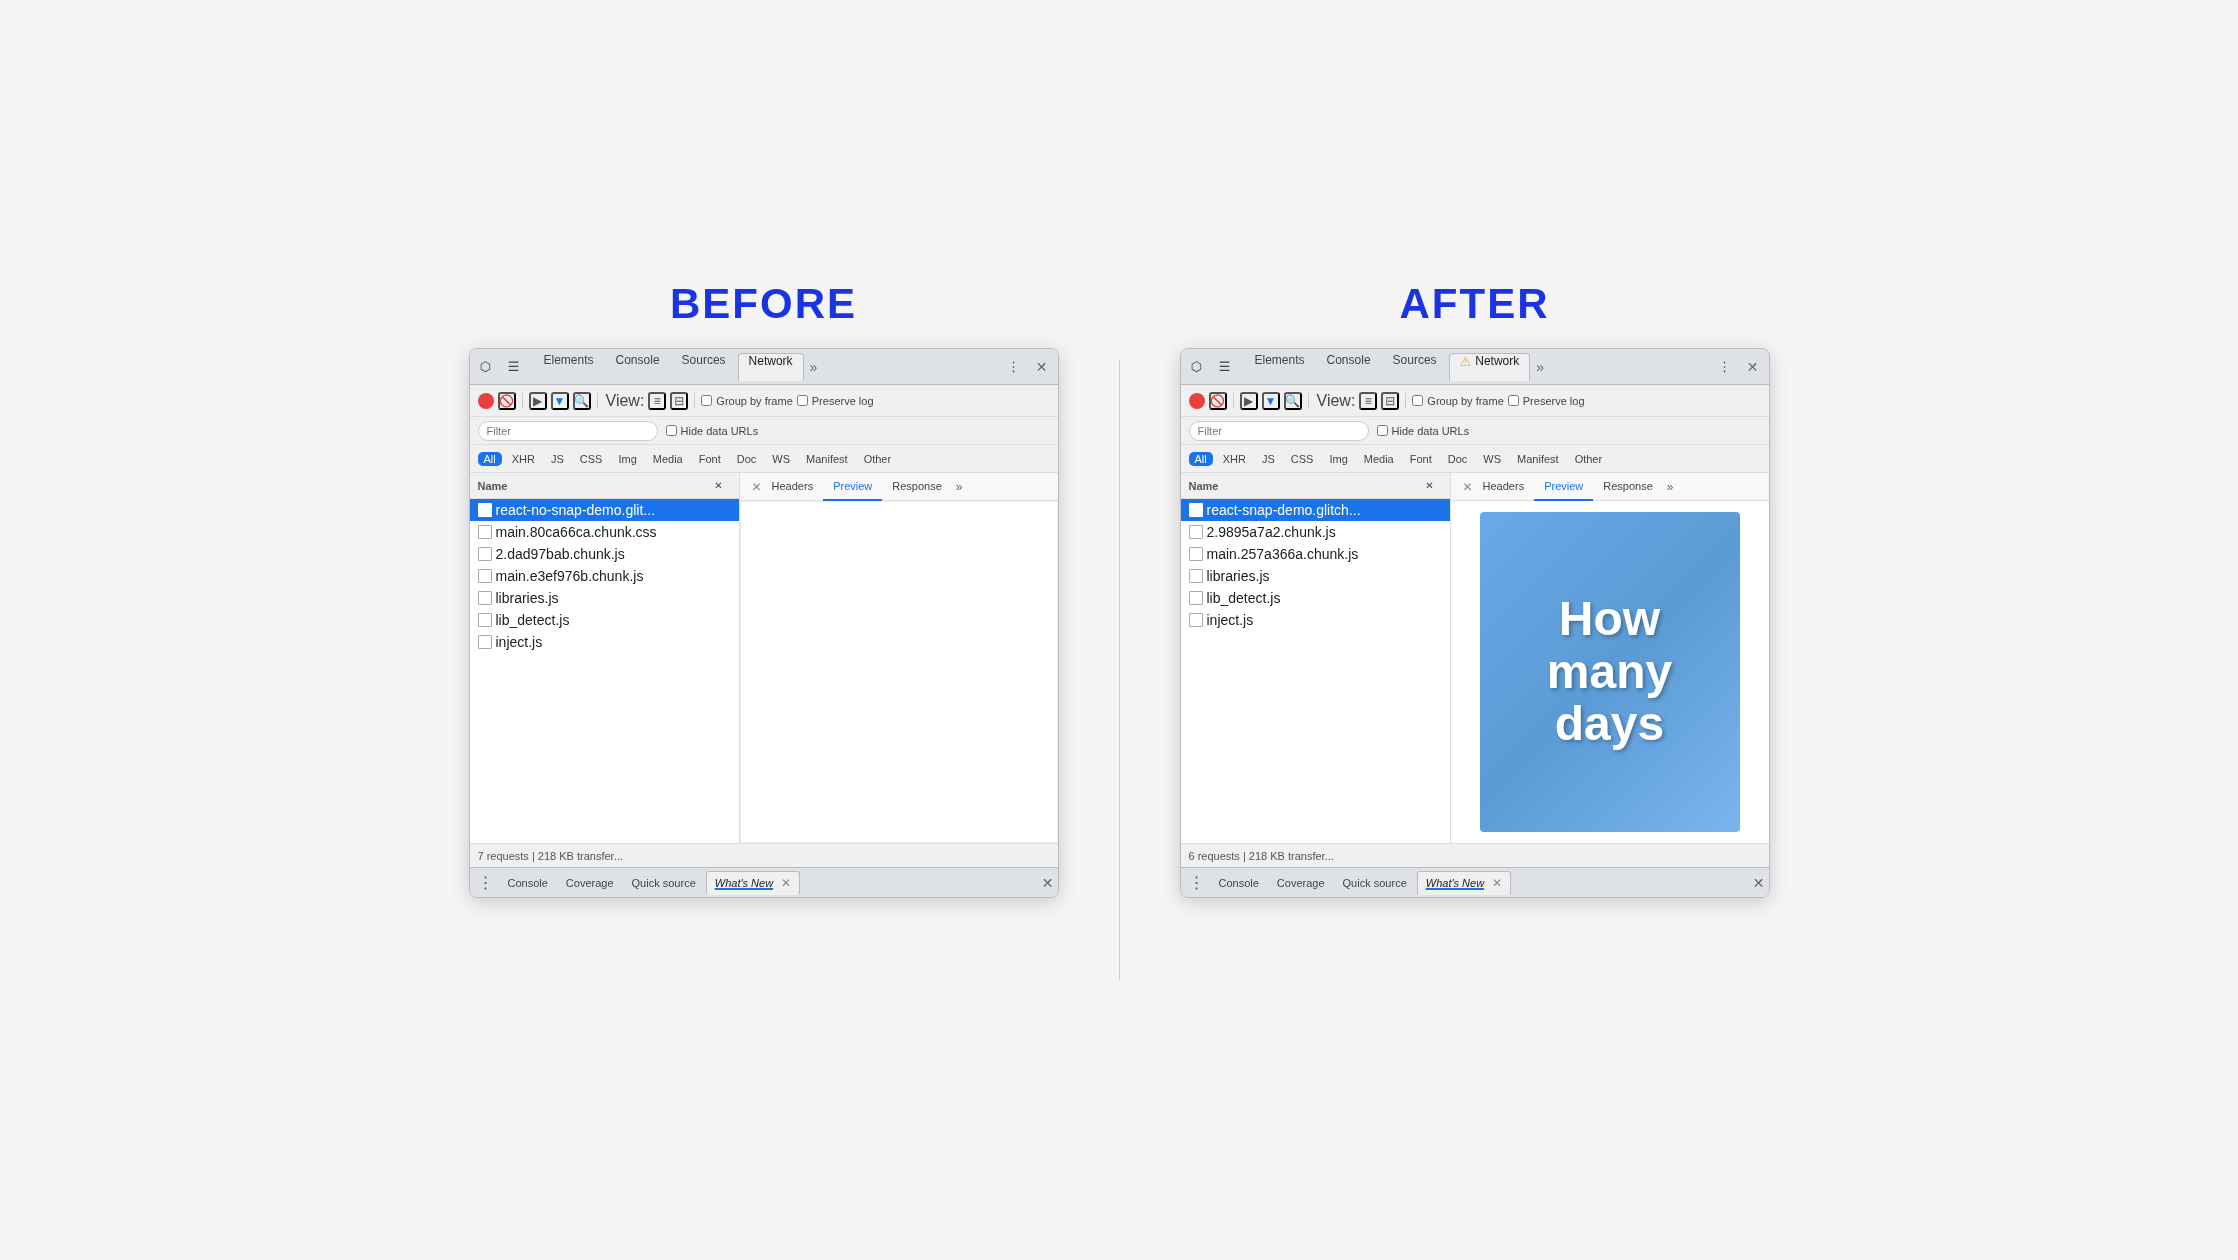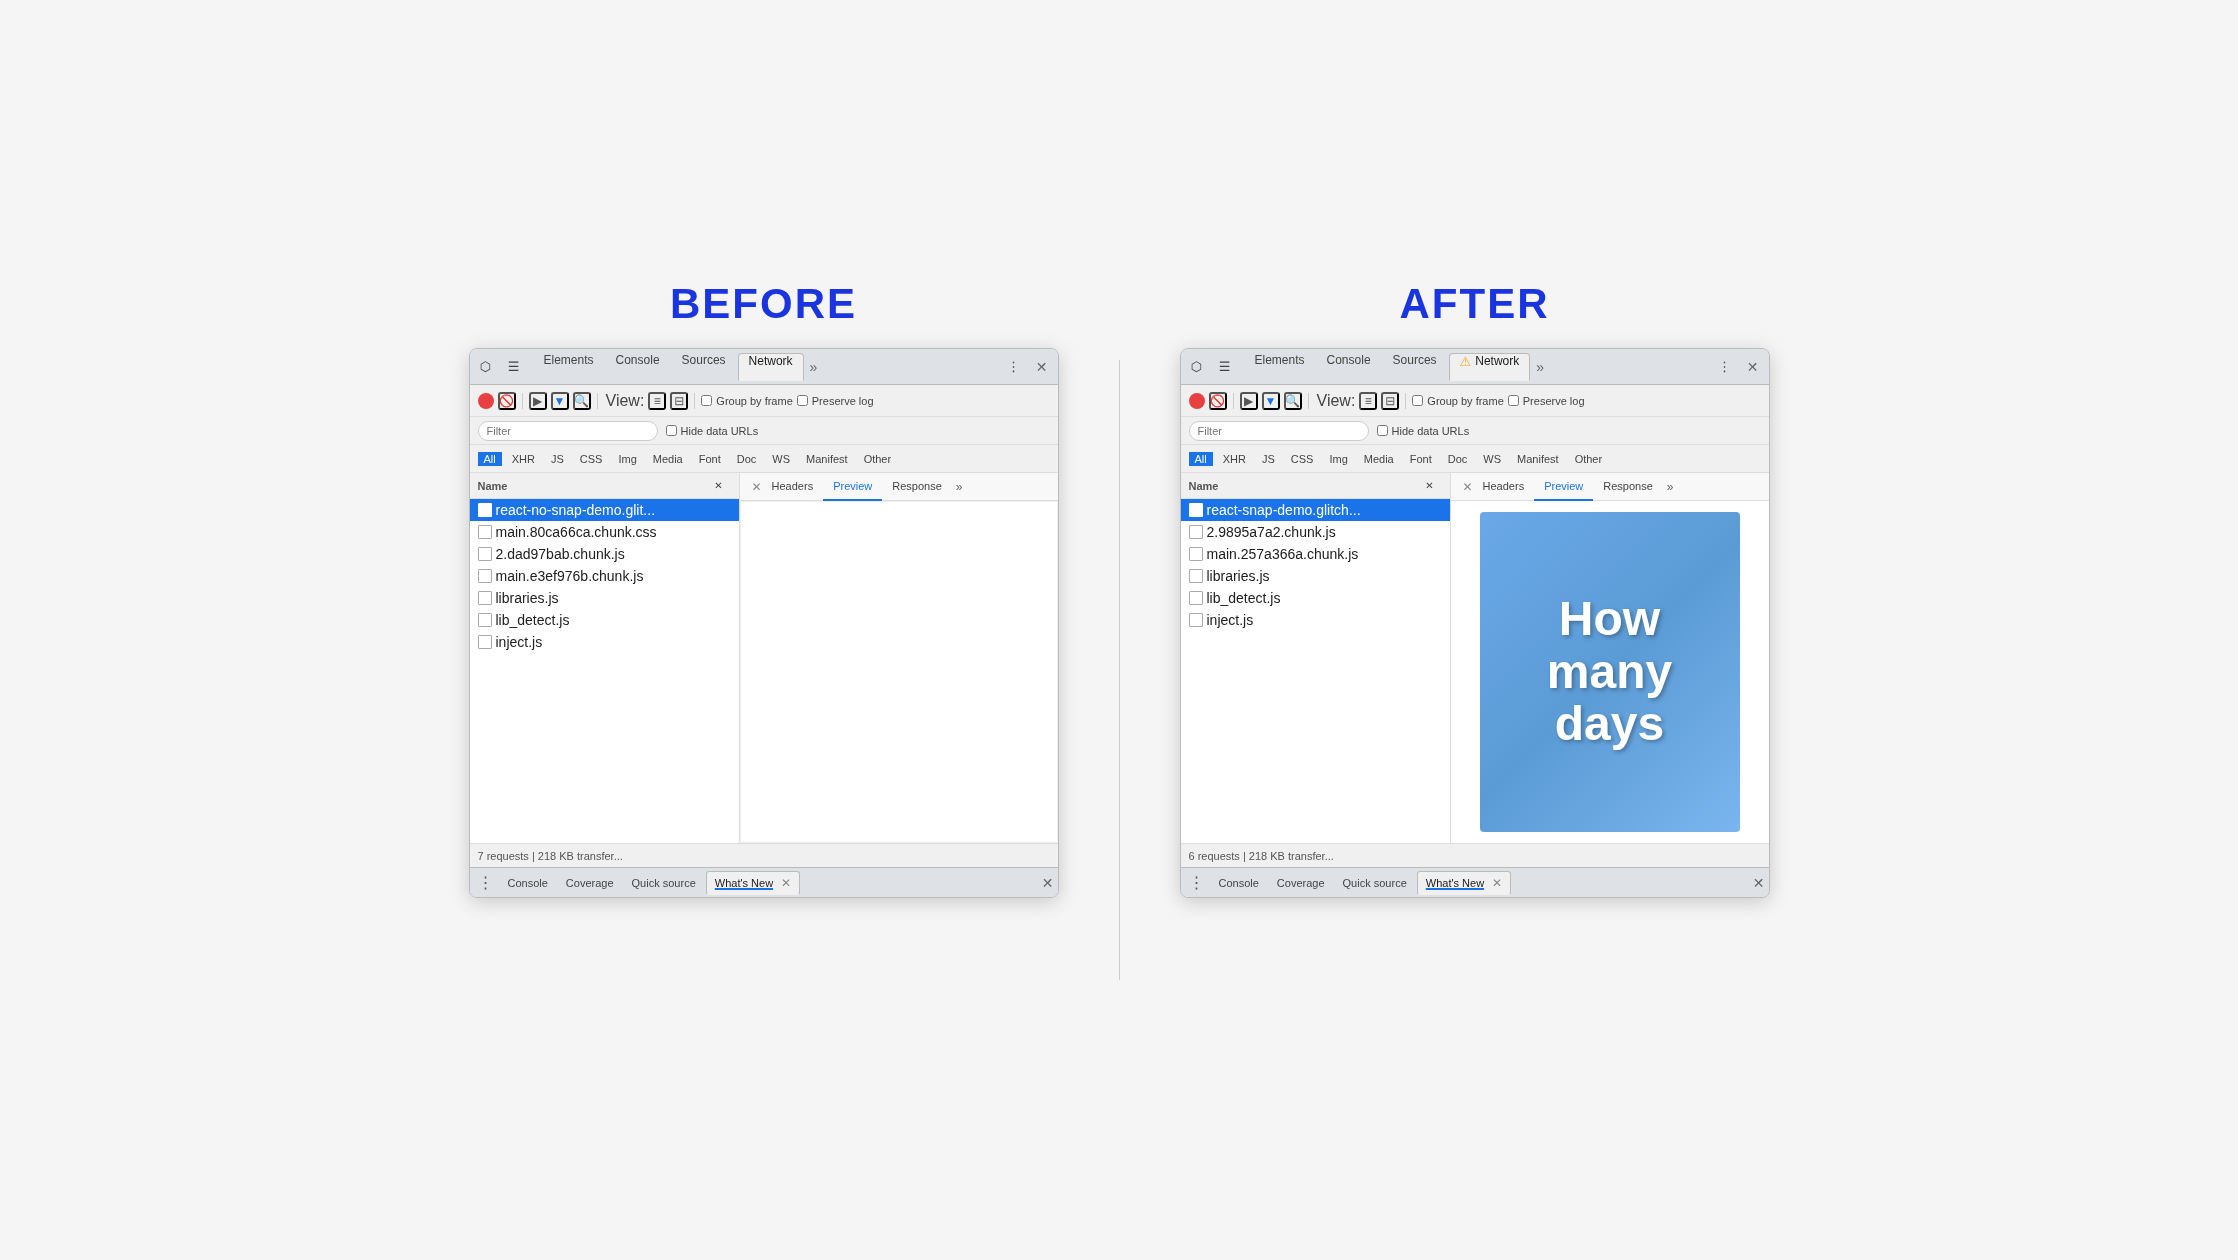--- a/index.html
+++ b/index.html
@@ -182,21 +182,21 @@
       border-bottom: 1px solid #ddd;
       padding: 3px 8px;
       gap: 4px;
       height: 28px;
       flex-wrap: wrap;
     }
     .type-btn {
       padding: 1px 6px;
       font-size: 11px;
       border: none;
-      border-radius: 0;
+      border-radius: 5px;
       cursor: pointer;
       background: transparent;
       color: #444;
     }
     .type-btn.active {
       background: #1a73e8;
       color: white;
     }
     
     .req-header {
@@ -368,20 +368,21 @@
       cursor: pointer;
     }
     .warning-icon {
       color: #f5a623;
       font-size: 13px;
     }
     .underline-blue {
       text-decoration: underline;
       text-decoration-color: #1a73e8;
       text-decoration-thickness: 2px;
+      font-style: italic;
     }
   </style>
 </head>
 <body>
 
 <div class="comparison-container">
 
   <div class="panel-wrapper">
     <div class="panel-label">BEFORE</div>
     <div class="devtools-window">

